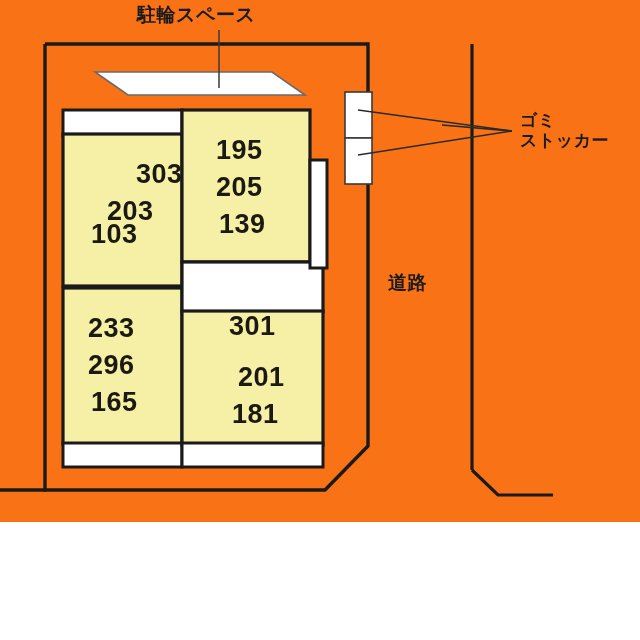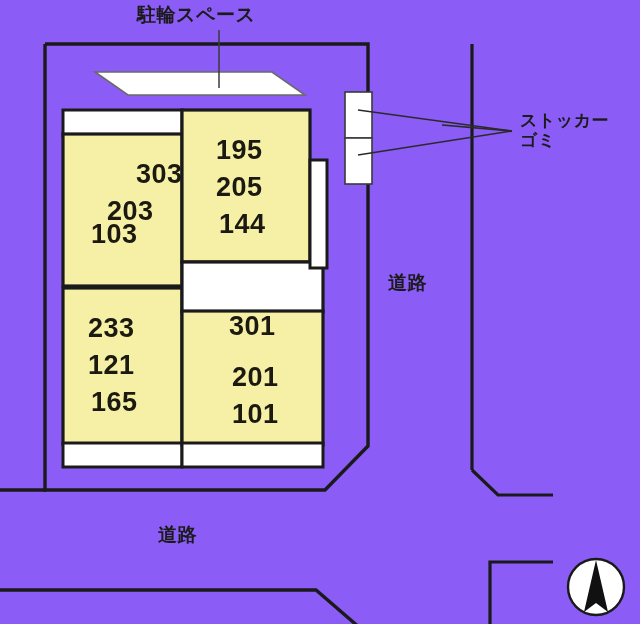--- a/index.html
+++ b/index.html
@@ -3,22 +3,22 @@
 <meta charset="utf-8">
 <style>
   html, body {
     margin: 0;
     padding: 0;
     background: #ffffff;
   }
   #stage {
     position: relative;
     width: 640px;
-    height: 624px;
-    background: #8b5cf6;
+    height: 522px;
+    background: #f97316;
     font-family: "Liberation Sans", "DejaVu Sans", sans-serif;
     overflow: hidden;
   }
   #plan-svg {
     position: absolute;
     left: 0;
     top: 0;
     width: 640px;
     height: 640px;
   }
@@ -113,37 +113,37 @@
       <path d="M 596,560 L 608,612 L 596,603 Z" fill="#111111"></path>
 
       <path d="M 596,560 L 584,612 L 596,603 Z" fill="#111111"></path>
     </g>
 
   </svg>
 
   <div class="lbl jp" style="left:137px; top:2px;">駐輪スペース</div>
 
   <div class="lbl jp-small" style="left:520px; top:110px; text-align:left;">
+    <div>ゴミ</div>
     <div>ストッカー</div>
-    <div>ゴミ</div>
   </div>
 
   <div class="lbl jp" style="left:388px; top:270px;">道路</div>
 
   <div class="lbl jp" style="left:158px; top:522px;">道路</div>
 
   <div class="unitnum" style="left:88px; top:159px;margin-left:48px;">303</div>
   <div class="unitnum" style="left:88px; top:196px;margin-left:19px;">203</div>
   <div class="unitnum" style="left:91px; top:219px;">103</div>
 
   <div class="unitnum" style="left:216px; top:135px;">195</div>
   <div class="unitnum" style="left:216px; top:172px;text-align:right;">205</div>
-  <div class="unitnum" style="left:219px; top:209px;">144</div>
+  <div class="unitnum" style="left:219px; top:209px;">139</div>
 
   <div class="unitnum" style="left:88px; top:313px;">233</div>
-  <div class="unitnum" style="left:88px; top:350px;">121</div>
+  <div class="unitnum" style="left:88px; top:350px;">296</div>
   <div class="unitnum" style="left:91px; top:387px;">165</div>
 
   <div class="unitnum" style="left:229px; top:311px;">301</div>
-  <div class="unitnum" style="left:232px; top:362px;">201</div>
-  <div class="unitnum" style="left:232px; top:399px;">101</div>
+  <div class="unitnum" style="left:238px; top:362px;">201</div>
+  <div class="unitnum" style="left:232px; top:399px;">181</div>
 
 </div>
 
 </body></html>

